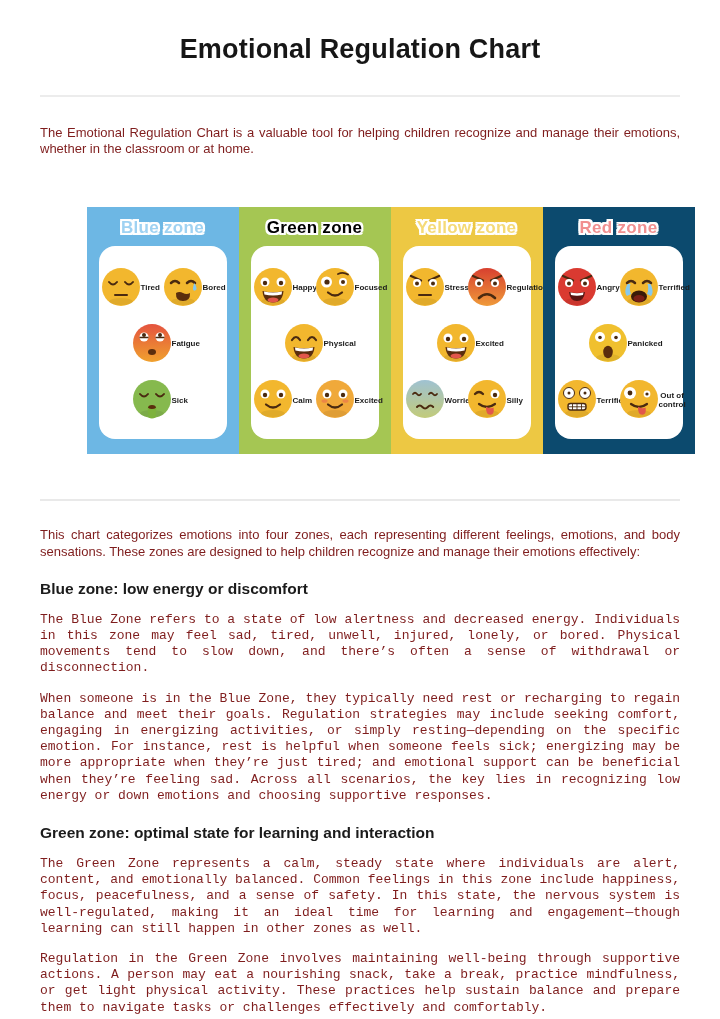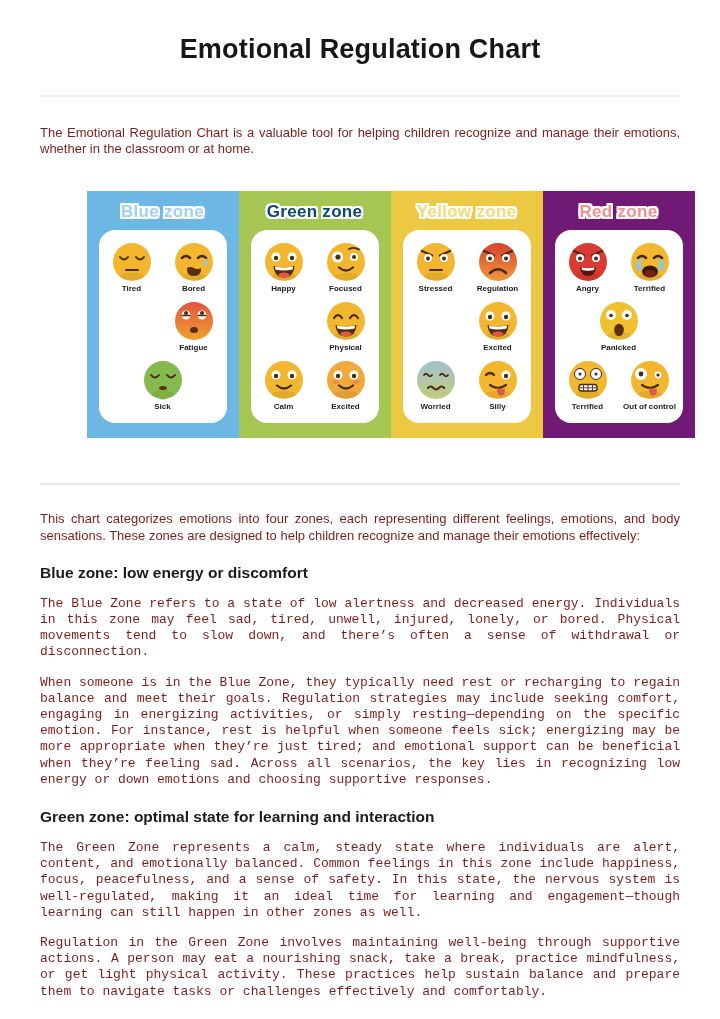--- a/index.html
+++ b/index.html
@@ -20,40 +20,40 @@
     color:#7f1d1d;
   }
   p.desc{margin-top:26px;}
   h2.section-heading{
     margin:20px 0 0;font-size:15.5px;font-weight:bold;color:#1b1b1b;
   }
   .section p.body-text{margin-top:14px;font-family:Liberation Mono, monospace;}
 
   
   .zones-chart{
-    width:547px;height:247px;margin:34px auto 0;display:flex;
+    width:547px;height:247px;margin:50px auto 0;display:flex;
   }
   .zone{
     width:153px;display:flex;flex-direction:column;box-sizing:border-box;
   }
   .zone-title{
     text-align:center;padding:11px 0 6px;font-size:17px;font-weight:800;
     letter-spacing:.3px;
     text-shadow:-2px -2px 0 #fff,2px -2px 0 #fff,-2px 2px 0 #fff,2px 2px 0 #fff,
                 0 -2px 0 #fff,0 2px 0 #fff,-2px 0 0 #fff,2px 0 0 #fff;
   }
   .zone-card{
     background:#fff;border-radius:16px;margin:2px 12px 15px;flex:1;
     display:flex;flex-direction:column;justify-content:space-evenly;
     padding:4px 2px;
   }
   .zone-row{display:flex;justify-content:space-evenly;}
-  .zone-row.single{justify-content:flex-end;}
+  .zone-row.single{justify-content:center;}
   .emotion{
-    display:flex;flex-direction:column;align-items:center;width:62px;
+    display:flex;align-items:center;width:62px;
   }
   .emoji{width:40px;height:40px;}
   .emoji svg{width:40px;height:40px;display:block;}
   .emotion-label{
     margin-top:2px;font-size:8px;font-weight:bold;color:#1d1d1d;
     text-align:center;white-space:pre-line;line-height:1.15;
   }
 </style>
 </head>
 <body>
@@ -130,21 +130,21 @@
                   <ellipse cx="20" cy="29" rx="4" ry="3" fill="#5a2d0d"></ellipse>
                   <path d="M15.5 28.5 Q20 31.5 24.5 28.5 L23.5 38.5 Q20 40.5 16.5 38.5 Z" fill="#7db23c"></path>
                 </svg>
               </div>
               <div class="emotion-label">Sick</div>
             </div>
           </div>
         </div>
       </div>
       <div class="zone" style="background: rgb(165, 198, 83);">
-        <div class="zone-title" style="color: #0c4a6e; text-align: center;">Green zone</div>
+        <div class="zone-title" style="color: #000000; text-align: center;">Green zone</div>
         <div class="zone-card">
           <div class="zone-row">
             <div class="emotion">
               <div class="emoji">
                 <svg viewBox="0 0 40 40" xmlns="http://www.w3.org/2000/svg">
                   <circle cx="20" cy="20" r="19" fill="#f2b72e"></circle>
                   <ellipse cx="20" cy="34.5" rx="12" ry="3.5" fill="rgba(0,0,0,0.07)"></ellipse>
                   <circle cx="12" cy="15" r="4.5" fill="#fff"></circle>
                   <circle cx="28" cy="15" r="4.5" fill="#fff"></circle>
                   <circle cx="12" cy="16" r="2.2" fill="#4a2a10"></circle>
@@ -310,21 +310,21 @@
                   <circle cx="28" cy="16" r="2.2" fill="#4a2a10"></circle>
                   <path d="M12 25 Q20 31 28 25" fill="none" stroke="#4a2a10" stroke-width="2.2" stroke-linecap="round"></path>
                   <path d="M19 27.8 Q18.6 35.5 23.2 35.8 Q27.6 36 26.6 28.6 Q23 30.2 19 27.8 Z" fill="#e2574b"></path>
                 </svg>
               </div>
               <div class="emotion-label">Silly</div>
             </div>
           </div>
         </div>
       </div>
-      <div class="zone" style="background: #701a75;">
+      <div class="zone" style="background: #0c4a6e;">
         <div class="zone-title" style="color: rgb(241, 144, 144);">Red zone</div>
         <div class="zone-card">
           <div class="zone-row">
             <div class="emotion">
               <div class="emoji">
                 <svg viewBox="0 0 40 40" xmlns="http://www.w3.org/2000/svg">
                   <circle cx="20" cy="20" r="19" fill="#da3a31"></circle>
                   <ellipse cx="20" cy="34.5" rx="12" ry="3.5" fill="rgba(0,0,0,0.07)"></ellipse>
                   <path d="M6 9 L16 13.5" stroke="#4a2a10" stroke-width="2.3" stroke-linecap="round"></path>
                   <path d="M34 9 L24 13.5" stroke="#4a2a10" stroke-width="2.3" stroke-linecap="round"></path>

